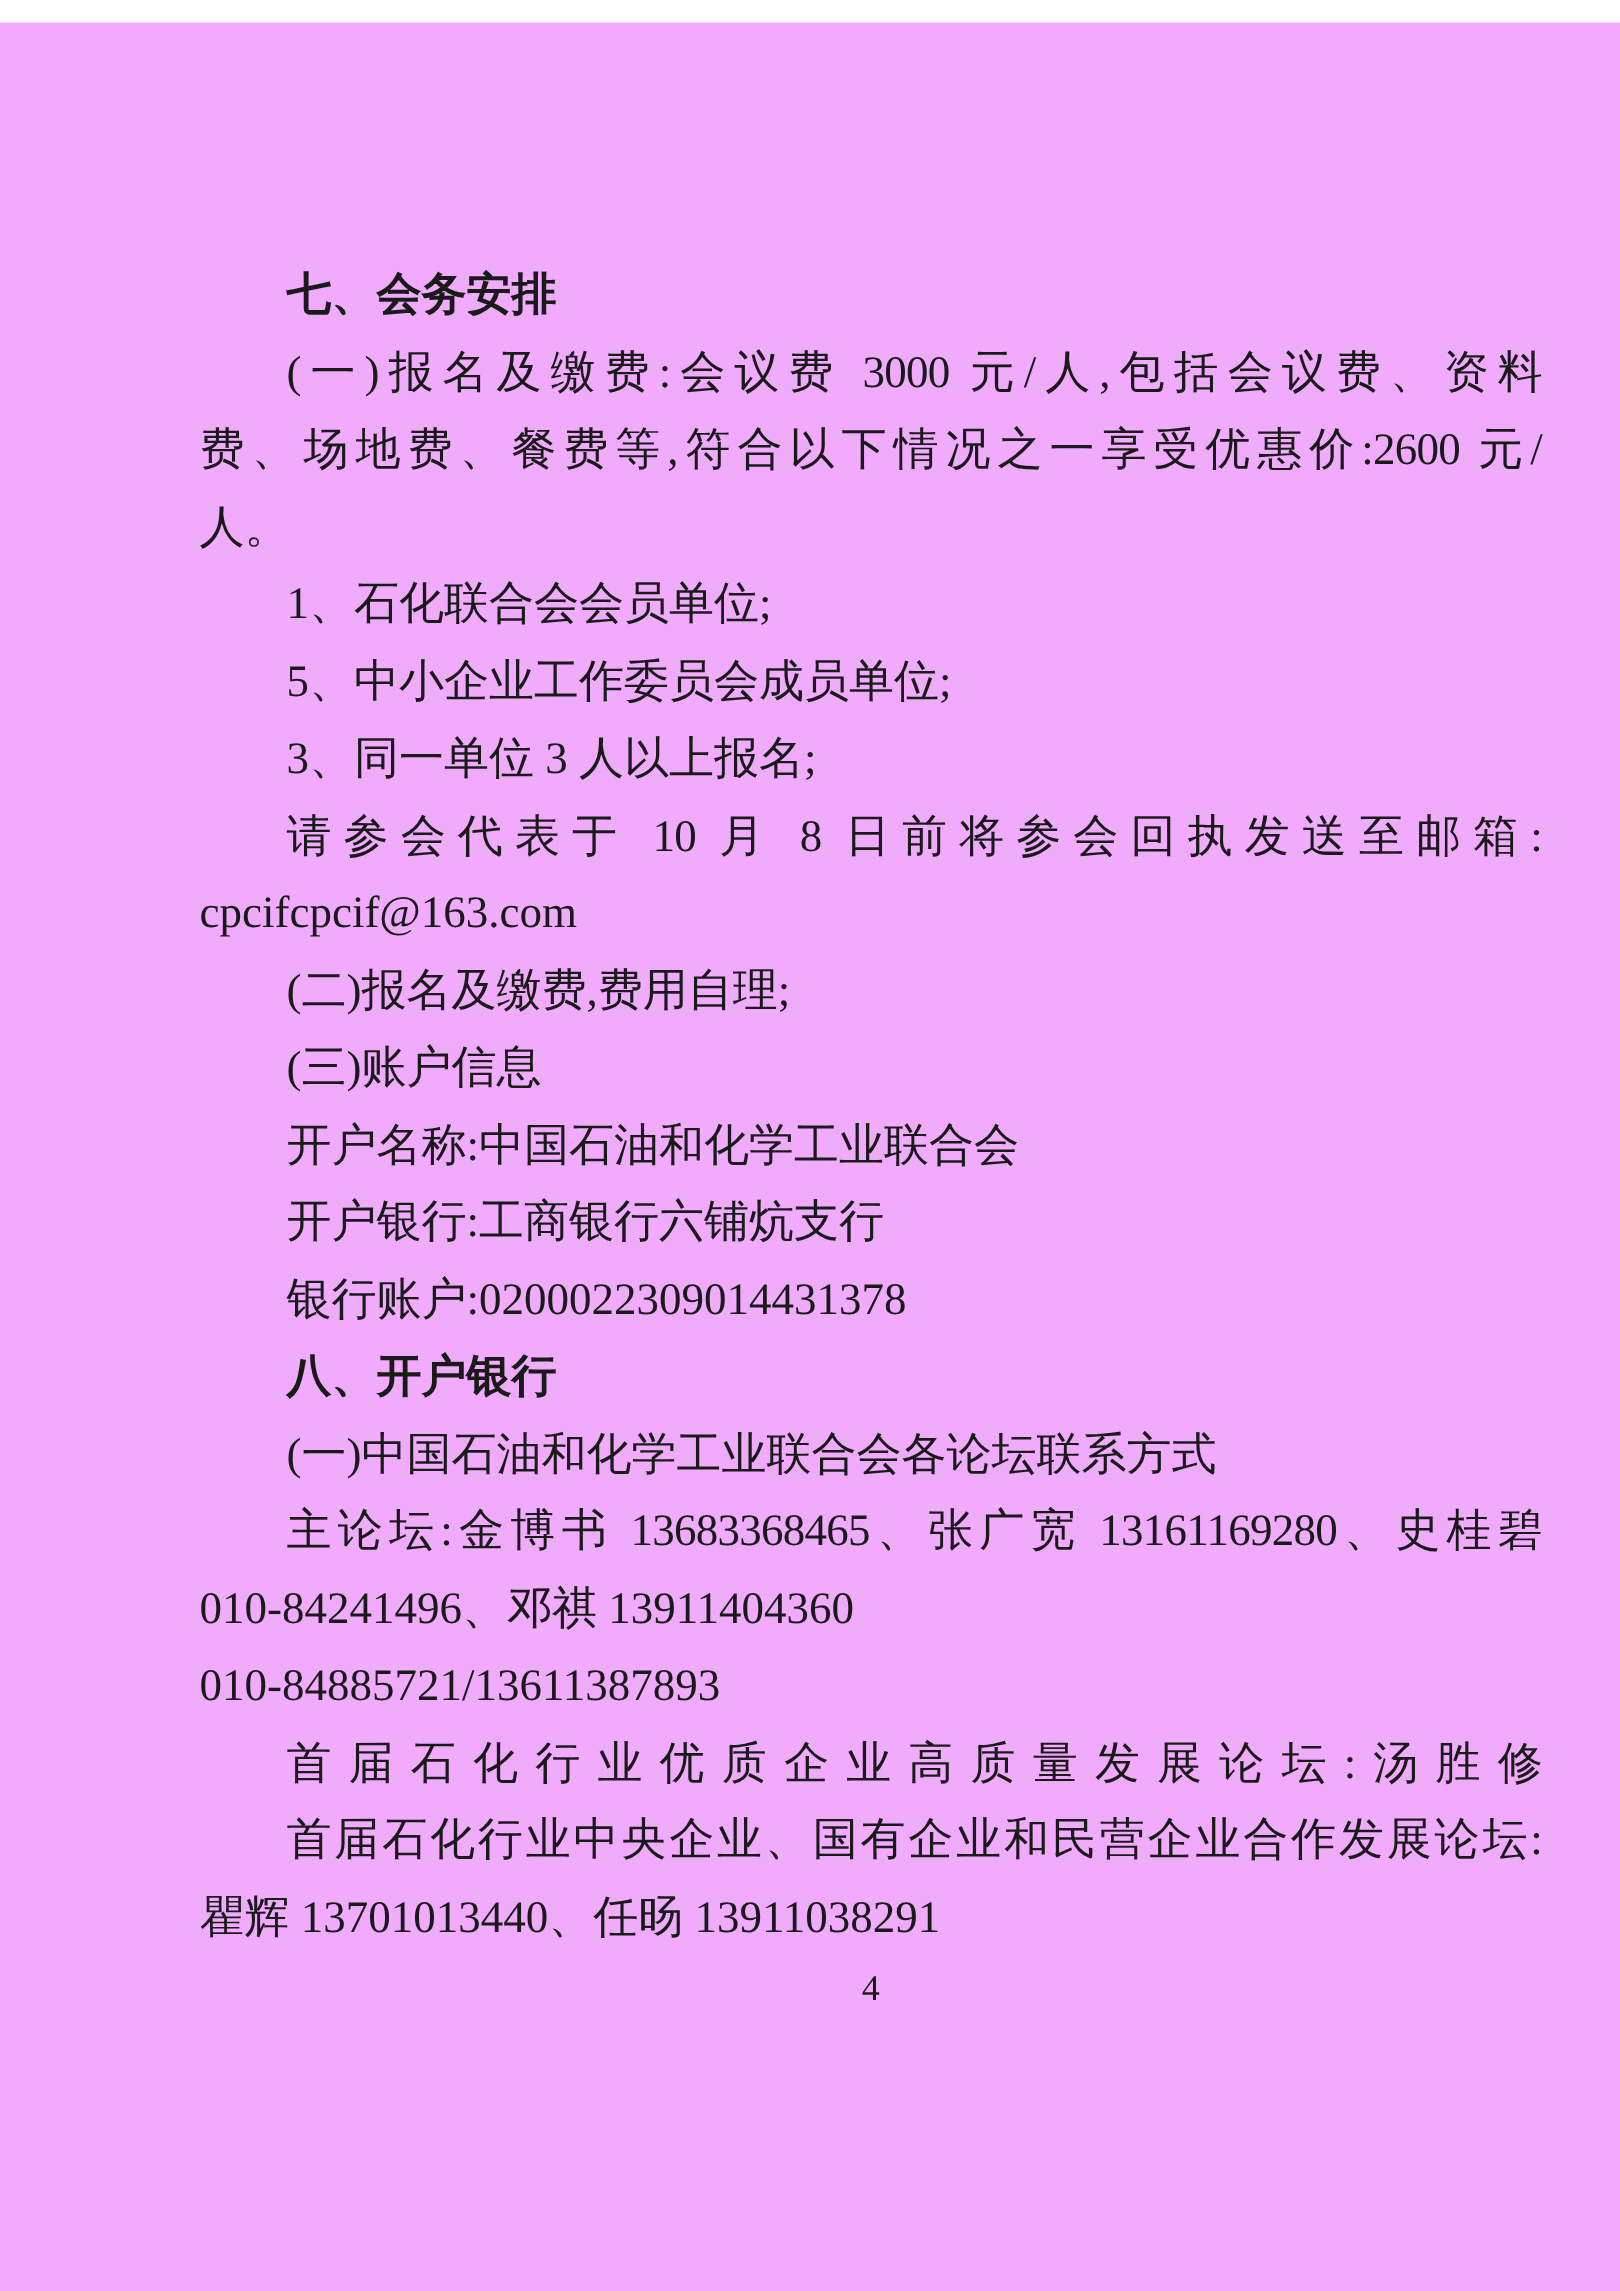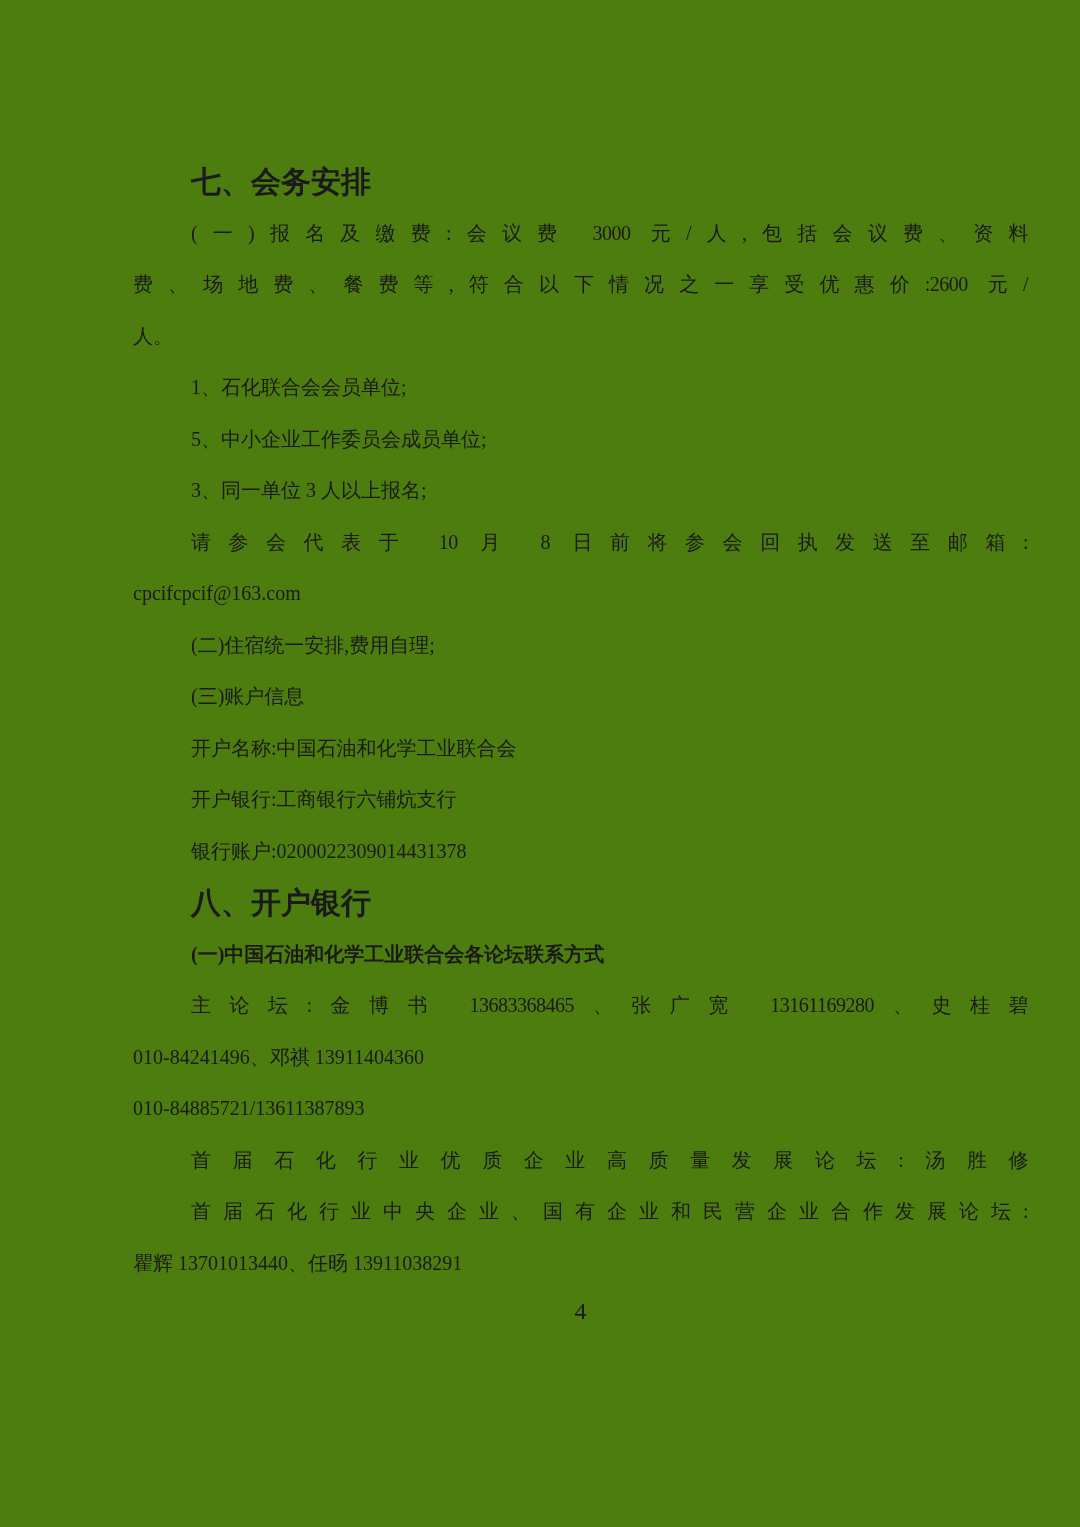--- a/index.html
+++ b/index.html
@@ -11,47 +11,48 @@
     width: 1080px;
     height: 1527px;
     position: relative;
     overflow: hidden;
   }
   .doc-page {
     position: absolute;
     inset: 0;
     box-sizing: border-box;
     padding: 156px 52px 0 133px;
-    background: #4d7c0f;
+    background: #f0abfc;
     color: #1a1a1a;
     font-family: "Liberation Serif", "DejaVu Serif", serif;
+    margin-top: 15px;
   }
   .line {
-    font-size: 20px;
+    font-size: 30px;
     line-height: 51.5px;
     height: 51.5px;
     white-space: normal;
     overflow: visible;
   }
   
   .indent { padding-left: 58px; }
   
   .jl {
     text-align: justify;
     text-align-last: justify;
     letter-spacing: -0.5px;
   }
   
   .h-sans {
     font-family: "Liberation Sans", "DejaVu Sans", sans-serif;
     font-weight: bold;
     font-size: 30px;
   }
   
-  .h-serif-bold { font-weight: bold; }
+  .h-serif-bold { font-weight: normal; }
   .page-num {
     margin-top: 2px;
     text-align: center;
     font-size: 24px;
     line-height: 40px;
     height: 40px;
   }
 </style>
 </head>
 <body>
@@ -64,21 +65,21 @@
   <div class="line jl">费、场地费、餐费等,符合以下情况之一享受优惠价:2600 元/</div>
   <div class="line">人。</div>
 
   <div class="line indent">1、石化联合会会员单位;</div>
   <div class="line indent">5、中小企业工作委员会成员单位;</div>
   <div class="line indent">3、同一单位 3 人以上报名;</div>
 
   <div class="line jl indent">请参会代表于 10 月 8 日前将参会回执发送至邮箱:</div>
   <div class="line">cpcifcpcif@163.com</div>
 
-  <div class="line indent">(二)住宿统一安排,费用自理;</div>
+  <div class="line indent">(二)报名及缴费,费用自理;</div>
   <div class="line indent">(三)账户信息</div>
   <div class="line indent">开户名称:中国石油和化学工业联合会</div>
   <div class="line indent">开户银行:工商银行六铺炕支行</div>
   <div class="line indent">银行账户:0200022309014431378</div>
 
   <div class="line h-sans indent">八、开户银行</div>
   <div class="line h-serif-bold indent">(一)中国石油和化学工业联合会各论坛联系方式</div>
 
   <div class="line jl indent">主论坛:金博书 13683368465、张广宽 13161169280、史桂碧</div>
   <div class="line">010-84241496、邓祺 13911404360</div>

